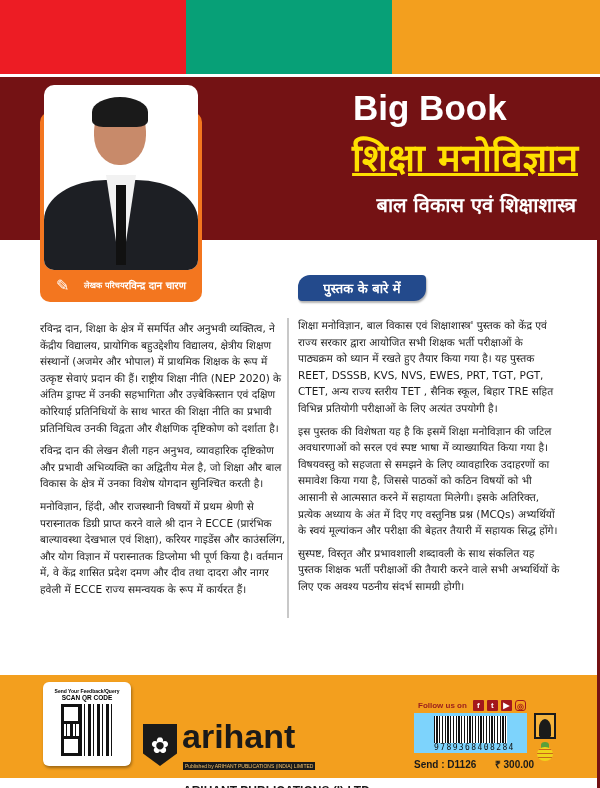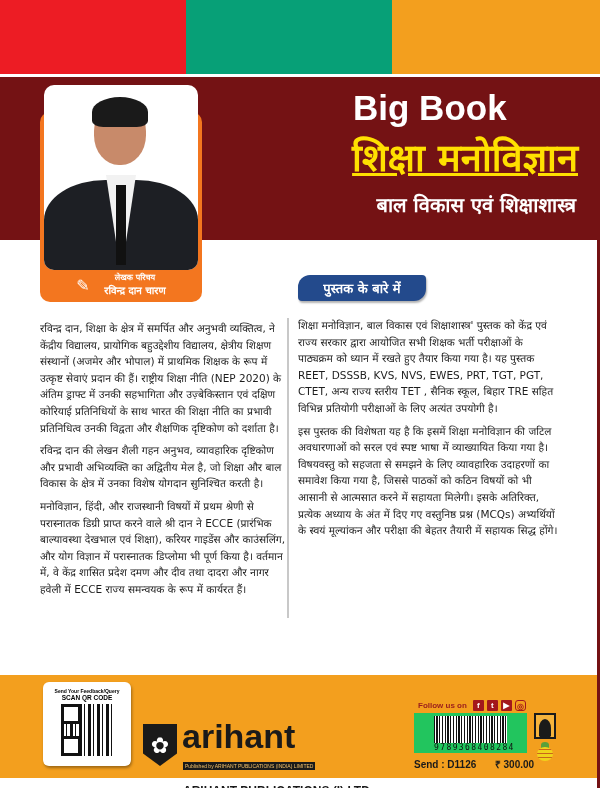--- a/index.html
+++ b/index.html
@@ -18,21 +18,21 @@
 
   .author-card { position: absolute; left: 40px; top: 112px; width: 162px; height: 190px; background: #f3761f; border-radius: 10px; }
   .photo { position: absolute; left: 44px; top: 85px; width: 154px; height: 185px; background: #ffffff; border-radius: 10px; overflow: hidden; }
   .photo .head { position: absolute; left: 50px; top: 18px; width: 52px; height: 62px; background: #c88a6a; border-radius: 45% 45% 48% 48%; }
   .photo .hair { position: absolute; left: 48px; top: 12px; width: 56px; height: 30px; background: #1a1a1a; border-radius: 50% 50% 20% 20%; }
   .photo .suit { position: absolute; left: 0; top: 95px; width: 154px; height: 100px; background: #1d1f24; border-radius: 40% 40% 0 0; }
   .photo .shirt { position: absolute; left: 62px; top: 90px; width: 30px; height: 80px; background: #f2f2f2; clip-path: polygon(0 0, 100% 0, 60% 100%, 40% 100%); }
   .photo .tie { position: absolute; left: 72px; top: 100px; width: 10px; height: 80px; background: #111; }
   .author-label { position: absolute; left: 40px; top: 270px; width: 162px; height: 32px; display: flex; align-items: center; justify-content: center; gap: 6px; }
   .quill { width: 22px; height: 18px; color: #fff; font-size: 16px; line-height: 18px; }
-  .author-text { display: flex; flex-direction: column; align-items: center; color: #ffffff; }
+  .author-text { display: flex; flex-direction: row; align-items: center; color: #ffffff; }
   .author-small { font-size: 8px; line-height: 10px; font-weight: bold; }
   .author-name { font-size: 10px; line-height: 16px; font-weight: bold; }
 
   .big-book { position: absolute; left: 353px; top: 88px; font-family: "Liberation Sans", sans-serif; font-weight: bold; font-size: 35px; color: #ffffff; }
   .main-title { position: absolute; left: 238px; top: 136px; width: 340px; text-align: right; font-weight: bold; font-size: 38px; color: #ffe000; line-height: 44px; text-decoration: underline; }
   .sub-title { position: absolute; left: 240px; top: 192px; width: 336px; text-align: right; font-weight: bold; font-size: 20px; color: #ffffff; line-height: 26px; }
 
   .about-badge { position: absolute; left: 298px; top: 275px; width: 128px; height: 26px; background: #234a8c; border-radius: 12px 4px 12px 4px; color: #fff; font-size: 13px; font-weight: bold; display: flex; align-items: center; justify-content: center; box-shadow: 1px 2px 2px rgba(0,0,0,0.3); }
 
   .col { position: absolute; font-size: 10.5px; line-height: 16.6px; color: #1d1d1d; font-family: "DejaVu Sans", sans-serif; }
@@ -56,21 +56,21 @@
   .logo-shield { position: absolute; left: 143px; top: 724px; width: 34px; height: 42px; background: #1a1a1a; clip-path: polygon(0 0, 100% 0, 100% 70%, 50% 100%, 0 70%); display: flex; align-items: center; justify-content: center; color: #fff; font-size: 22px; }
   .logo-word { position: absolute; left: 182px; top: 718px; font-family: "Liberation Sans", sans-serif; font-weight: bold; font-size: 34px; color: #1a1a1a; line-height: 36px; }
   .logo-pub { position: absolute; left: 183px; top: 784px; font-family: "Liberation Sans", sans-serif; font-weight: bold; font-size: 12px; color: #1a1a1a; }
   .logo-pub2 { position: absolute; left: 183px; top: 762px; background: #1a1a1a; color: #f3c16a; font-size: 5px; padding: 1px 2px; font-family: "Liberation Sans", sans-serif; }
 
   .follow { position: absolute; left: 418px; top: 700px; display: flex; align-items: center; gap: 3px; }
   .follow-label { font-family: "Liberation Sans", sans-serif; font-weight: bold; font-size: 8px; color: #9a1d1d; margin-right: 3px; }
   .social { width: 11px; height: 11px; background: #a3181c; color: #fff; font-size: 8px; line-height: 11px; text-align: center; font-weight: bold; font-family: "Liberation Sans", sans-serif; border-radius: 1px; }
   .social.ig { background: transparent; border: 1.5px solid #a3181c; color: #a3181c; border-radius: 3px; }
 
-  .barcode { position: absolute; left: 414px; top: 713px; width: 113px; height: 40px; background: #22c55e; padding: 3px 20px 0; }
+  .barcode { position: absolute; left: 414px; top: 713px; width: 113px; height: 40px; background: #7dd3fc; padding: 3px 20px 0; }
   .bars { height: 27px; background: repeating-linear-gradient(90deg, #111 0 1px, #fff 1px 2px, #111 2px 4px, #fff 4px 5px, #111 5px 6px, #fff 6px 8px, #111 8px 9px, #fff 9px 11px); }
   .isbn { font-family: "DejaVu Sans Mono", monospace; font-size: 8px; letter-spacing: 1.4px; text-align: center; color: #111; }
   .code-price { position: absolute; left: 414px; top: 757px; font-family: "Liberation Sans", sans-serif; font-weight: bold; font-size: 10px; color: #1a1a1a; white-space: nowrap; }
   .code-price span + span { margin-left: 16px; }
 
   .idol-box { position: absolute; left: 534px; top: 713px; width: 22px; height: 26px; border: 2px solid #1a1a1a; background: #f5b33c; display: flex; align-items: flex-end; justify-content: center; }
   .idol { width: 12px; height: 18px; background: #1a1a1a; border-radius: 50% 50% 10% 10%; }
   .kalash { position: absolute; left: 537px; top: 747px; width: 16px; height: 14px; background: repeating-linear-gradient(0deg, #f1d21b 0 3px, #c9661a 3px 4px); border-radius: 50%; }
   .kalash-leaf { position: absolute; left: 541px; top: 742px; width: 8px; height: 6px; background: #5aa03b; border-radius: 50% 50% 0 0; }
 </style>
@@ -112,20 +112,21 @@
 <div class="col col-left">
   <p>रविन्द्र दान, शिक्षा के क्षेत्र में समर्पित और अनुभवी व्यक्तित्व, ने केंद्रीय विद्यालय, प्रायोगिक बहुउद्देशीय विद्यालय, क्षेत्रीय शिक्षण संस्थानों (अजमेर और भोपाल) में प्राथमिक शिक्षक के रूप में उत्कृष्ट सेवाएं प्रदान की हैं। राष्ट्रीय शिक्षा नीति (NEP 2020) के अंतिम ड्राफ्ट में उनकी सहभागिता और उज़्बेकिस्तान एवं दक्षिण कोरियाई प्रतिनिधियों के साथ भारत की शिक्षा नीति का प्रभावी प्रतिनिधित्व उनकी विद्वता और शैक्षणिक दृष्टिकोण को दर्शाता है।</p>
   <p>रविन्द्र दान की लेखन शैली गहन अनुभव, व्यावहारिक दृष्टिकोण और प्रभावी अभिव्यक्ति का अद्वितीय मेल है, जो शिक्षा और बाल विकास के क्षेत्र में उनका विशेष योगदान सुनिश्चित करती है।</p>
   <p>मनोविज्ञान, हिंदी, और राजस्थानी विषयों में प्रथम श्रेणी से परास्नातक डिग्री प्राप्त करने वाले श्री दान ने ECCE (प्रारंभिक बाल्यावस्था देखभाल एवं शिक्षा), करियर गाइडेंस और काउंसलिंग, और योग विज्ञान में परास्नातक डिप्लोमा भी पूर्ण किया है। वर्तमान में, वे केंद्र शासित प्रदेश दमण और दीव तथा दादरा और नागर हवेली में ECCE राज्य समन्वयक के रूप में कार्यरत हैं।</p>
 </div>
 <div class="divider"></div>
 
 <div class="col col-right">
   <p>शिक्षा मनोविज्ञान, बाल विकास एवं शिक्षाशास्त्र' पुस्तक को केंद्र एवं राज्य सरकार द्वारा आयोजित सभी शिक्षक भर्ती परीक्षाओं के पाठ्यक्रम को ध्यान में रखते हुए तैयार किया गया है। यह पुस्तक REET, DSSSB, KVS, NVS, EWES, PRT, TGT, PGT, CTET, अन्य राज्य स्तरीय TET , सैनिक स्कूल, बिहार TRE सहित विभिन्न प्रतियोगी परीक्षाओं के लिए अत्यंत उपयोगी है।</p>
   <p>इस पुस्तक की विशेषता यह है कि इसमें शिक्षा मनोविज्ञान की जटिल अवधारणाओं को सरल एवं स्पष्ट भाषा में व्याख्यायित किया गया है। विषयवस्तु को सहजता से समझने के लिए व्यावहारिक उदाहरणों का समावेश किया गया है, जिससे पाठकों को कठिन विषयों को भी आसानी से आत्मसात करने में सहायता मिलेगी। इसके अतिरिक्त, प्रत्येक अध्याय के अंत में दिए गए वस्तुनिष्ठ प्रश्न (MCQs) अभ्यर्थियों के स्वयं मूल्यांकन और परीक्षा की बेहतर तैयारी में सहायक सिद्ध होंगे।</p>
+  <p>सुस्पष्ट, विस्तृत और प्रभावशाली शब्दावली के साथ संकलित यह पुस्तक शिक्षक भर्ती परीक्षाओं की तैयारी करने वाले सभी अभ्यर्थियों के लिए एक अवश्य पठनीय संदर्भ सामग्री होगी।</p>
 </div>
 
 <div class="footer"></div>
 <div class="footer-bottom"></div>
 
 <div class="qr-card">
   <div class="qr-top">Send Your Feedback/Query</div>
   <div class="qr-scan">SCAN QR CODE</div>
   <div class="qr-code"></div>
 </div>

